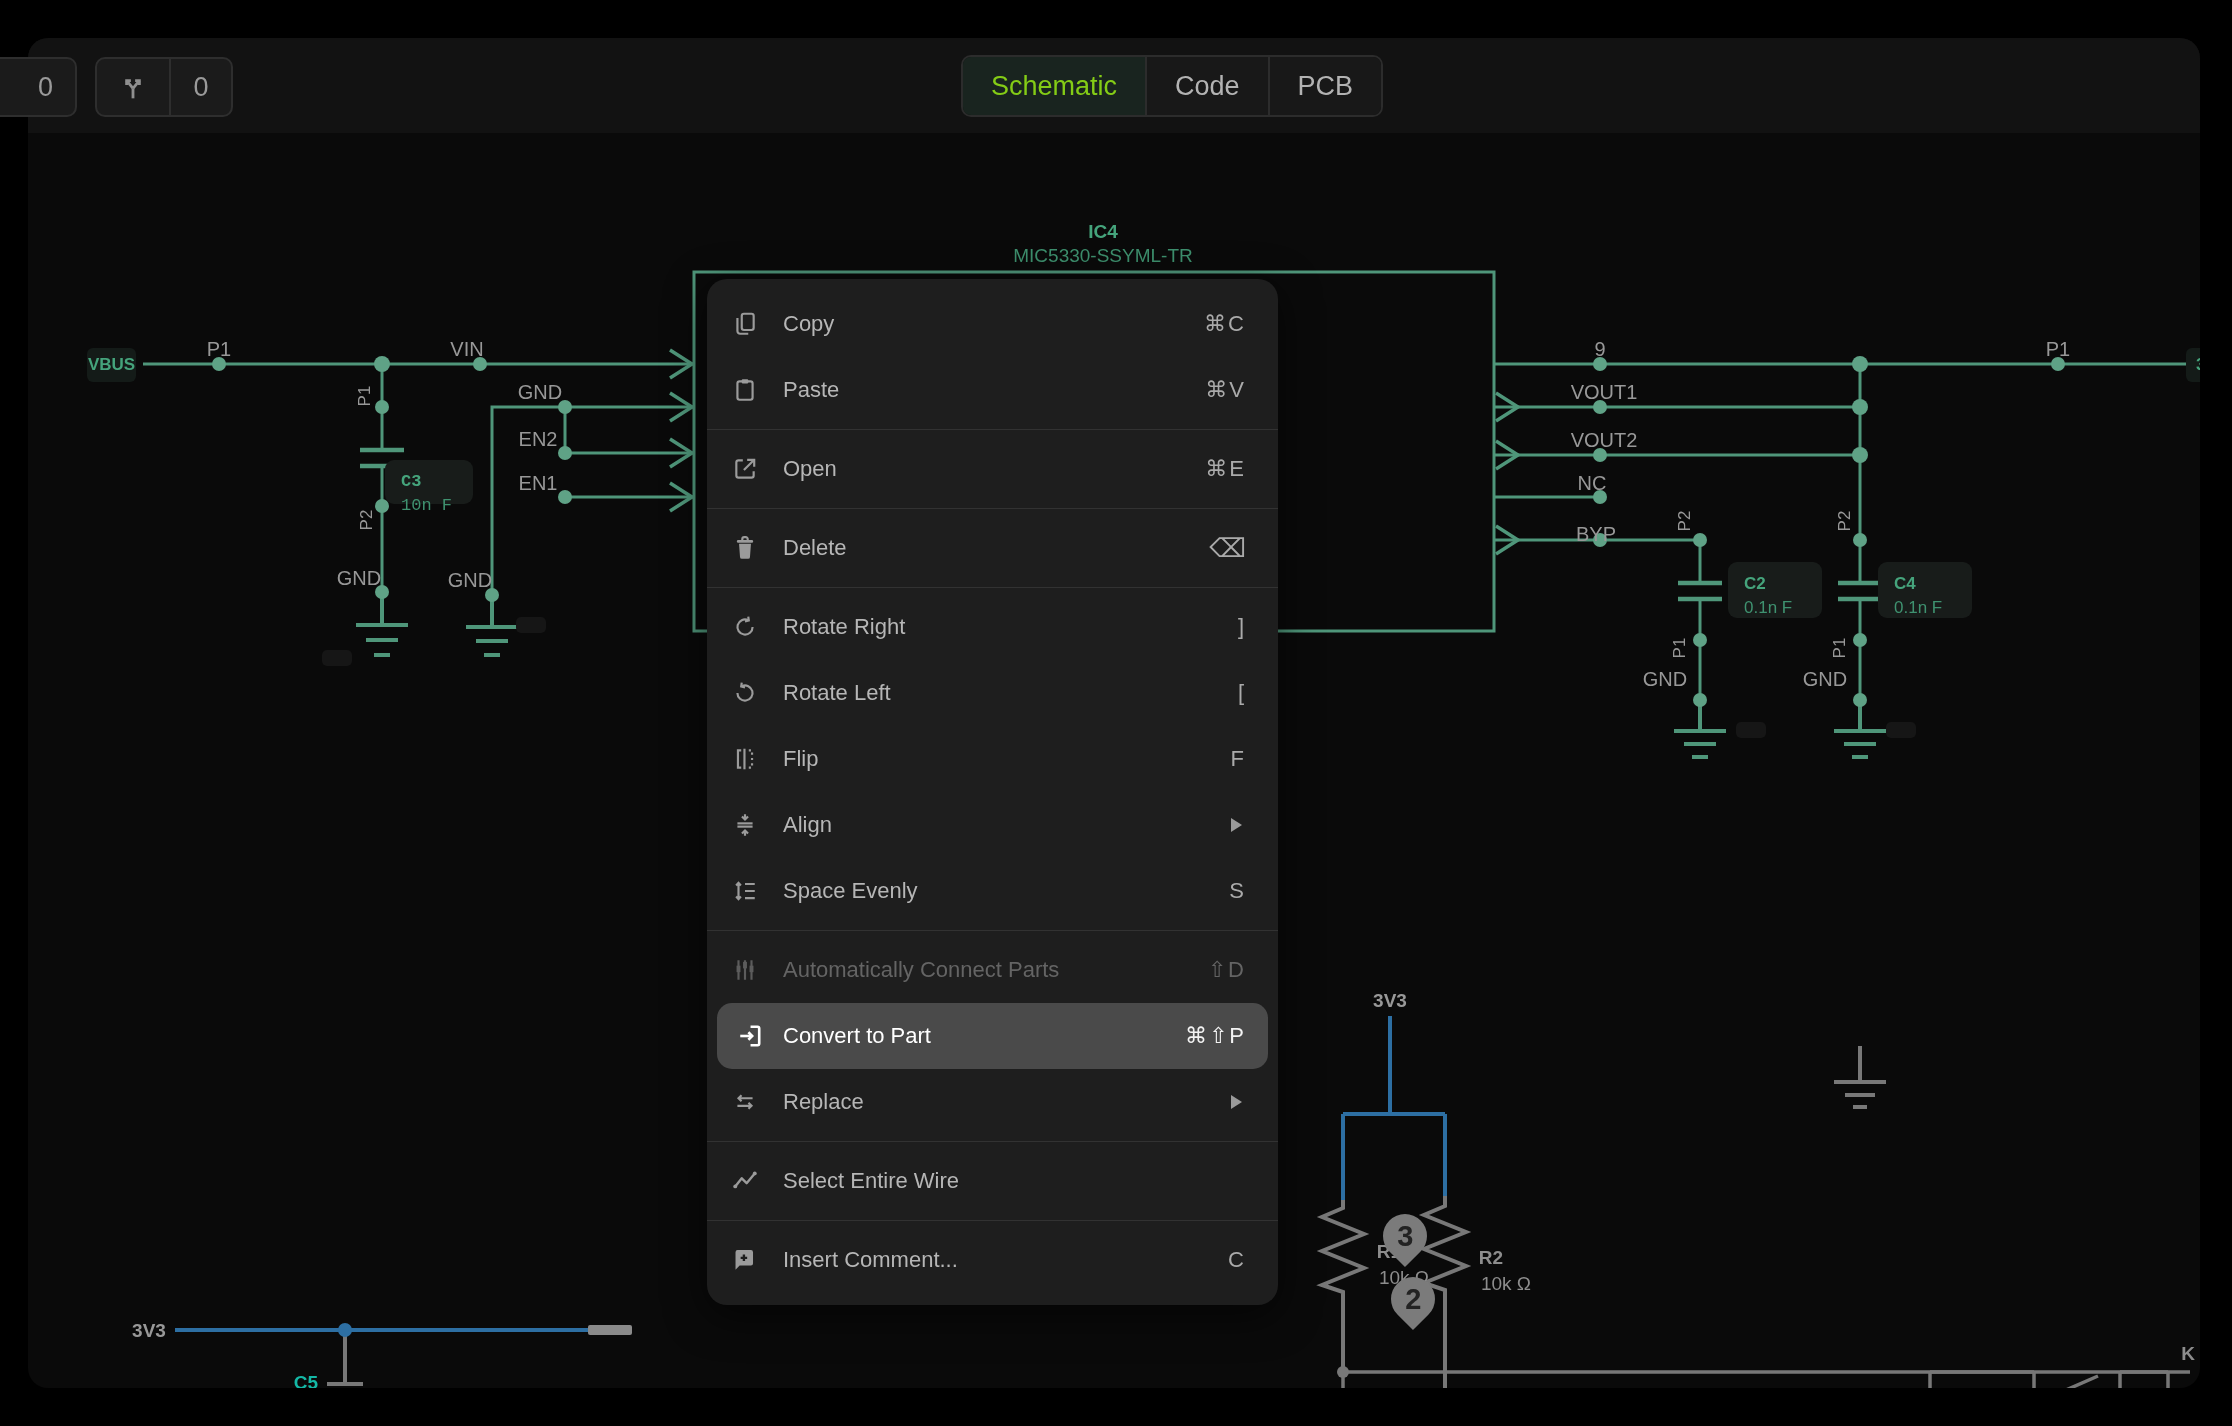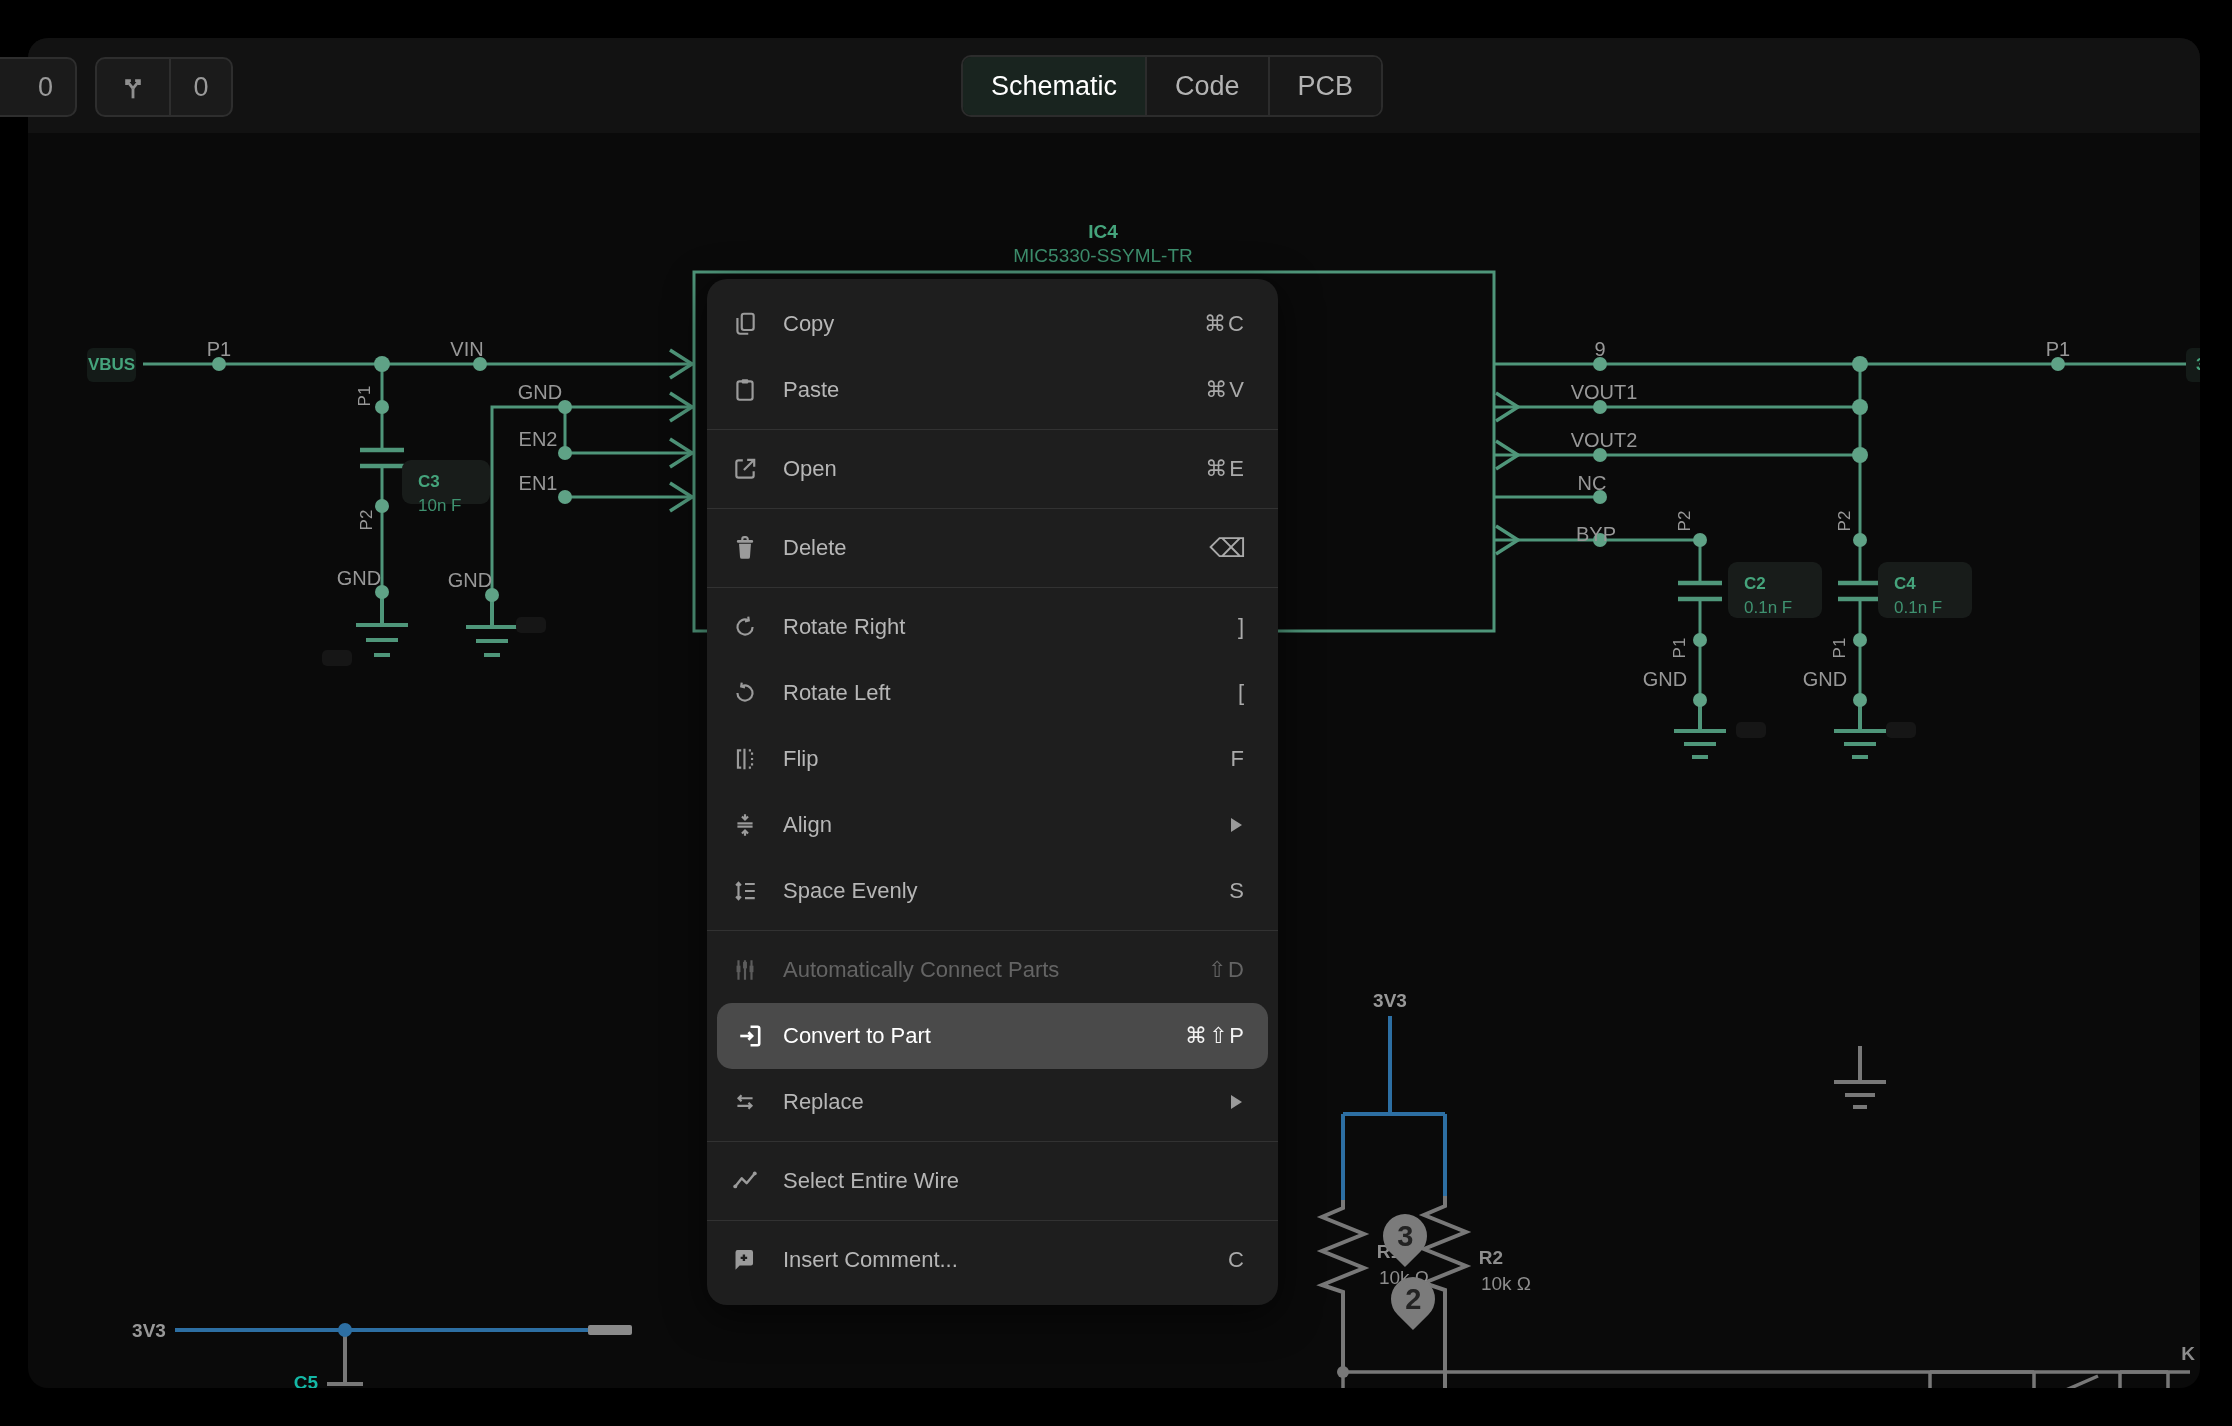--- a/index.html
+++ b/index.html
@@ -19,21 +19,21 @@
   #btn-partial{left:-40px;top:57px;width:117px;justify-content:flex-end;padding-right:22px;}
   #btn-branch-group{left:95px;top:57px;width:138px;padding:0;}
   #btn-branch-group .cell{height:100%;display:flex;align-items:center;justify-content:center;}
   #btn-branch-group .cell.icon{width:72px;border-right:2px solid #2e2e2e;}
   #btn-branch-group .cell.count{flex:1;}
   #tabs{position:absolute;left:961px;top:55px;height:62px;display:flex;z-index:40;
         border:2px solid #2c2c2c;border-radius:10px;overflow:hidden;box-sizing:border-box;}
   .tab{display:flex;align-items:center;justify-content:center;font-size:27px;
        color:#b3b3b3;background:#181818;padding:0 28px;border-right:2px solid #2c2c2c;}
   .tab:last-child{border-right:none;}
-  .tab.active{background:#19241f;color:#ffffff;}
+  .tab.active{background:#19241f;color:#84cc16;}
 
   
   .lbl{position:absolute;color:#989898;font-size:20px;line-height:1;white-space:nowrap;
        transform:translate(-50%,-50%);}
   .lbl.b{font-weight:bold;}
   .lbl.rot{font-size:17px;transform:translate(-50%,-50%) rotate(-90deg);}
   .lbl.green{color:#45a47c;}
   .lbl.dgreen{color:#3d8f6d;}
   .netbox{position:absolute;background:#141b18;border-radius:6px;display:flex;
           align-items:center;justify-content:center;color:#45a47c;font-weight:bold;
@@ -194,21 +194,21 @@
       <div class="lbl" style="left:1604px;top:440px;">VOUT2</div>
       <div class="lbl" style="left:1592px;top:483px;">NC</div>
       <div class="lbl" style="left:1596px;top:534px;">BYP</div>
       <div class="lbl rot" style="left:1684px;top:521px;">P2</div>
       <div class="lbl rot" style="left:1844px;top:521px;">P2</div>
       <div class="lbl rot" style="left:1679px;top:648px;">P1</div>
       <div class="lbl rot" style="left:1839px;top:648px;">P1</div>
       <div class="lbl" style="left:1665px;top:679px;">GND</div>
       <div class="lbl" style="left:1825px;top:679px;">GND</div>
 
-      <div class="compbox" style="left:402px;top:460px;width:88px;height:44px;">
+      <div class="compbox" style="left:385px;top:460px;width:88px;height:44px;font-family:Liberation Mono, monospace;">
         <div class="ref">C3</div>
         <div class="val">10n F</div>
       </div>
       <div class="compbox" style="left:1728px;top:562px;width:94px;height:56px;">
         <div class="ref">C2</div>
         <div class="val">0.1n F</div>
       </div>
       <div class="compbox" style="left:1878px;top:562px;width:94px;height:56px;">
         <div class="ref">C4</div>
         <div class="val">0.1n F</div>

